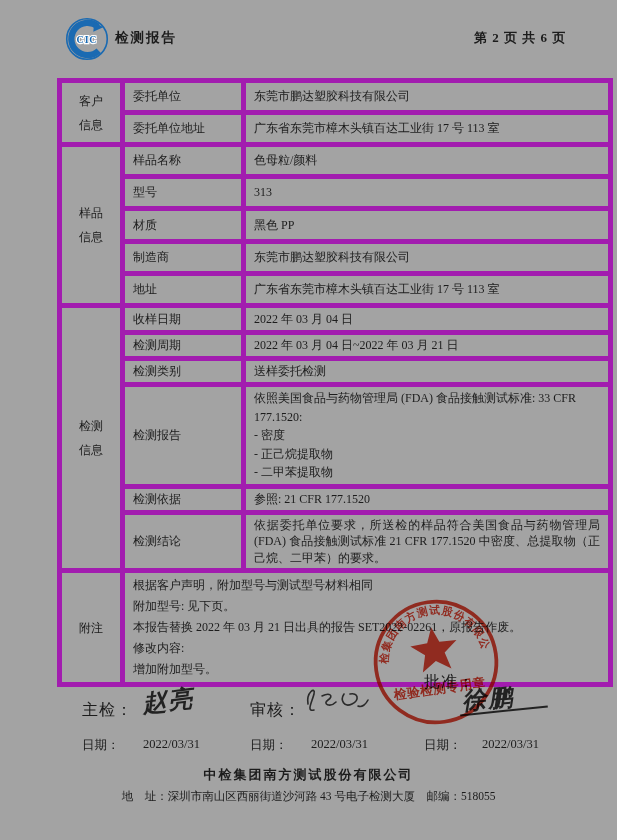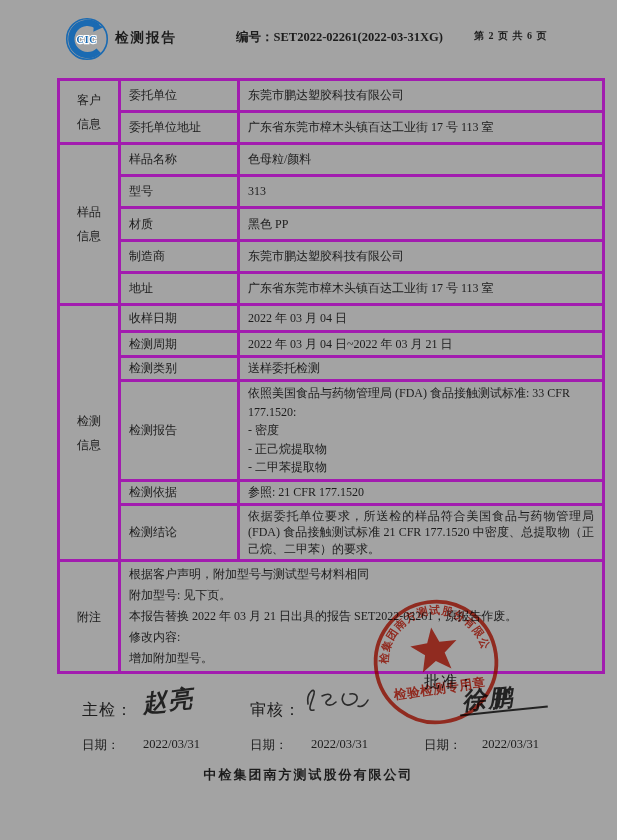--- a/index.html
+++ b/index.html
@@ -5,28 +5,28 @@
   html,body{margin:0;padding:0;background:#888;}
   .page{
     position:relative;width:617px;height:840px;background:#a3a3a3;
     font-family:"Liberation Serif","DejaVu Serif",serif;color:#1c1c1c;
     margin:0 auto;overflow:hidden;
   }
   
   .hdr-logo{position:absolute;left:60px;top:15px;width:54px;height:48px;}
   .hdr-title{position:absolute;left:115px;top:29px;font-size:13.5px;font-weight:bold;letter-spacing:2px;}
   .hdr-no{position:absolute;left:236px;top:29px;font-size:12.5px;font-weight:bold;}
-  .hdr-page{position:absolute;left:474px;top:29px;font-size:10px;font-weight:bold;letter-spacing:1px;}
+  .hdr-page{position:absolute;left:474px;top:29px;font-size:13px;font-weight:bold;letter-spacing:1px;}
   
   table.rpt{
     position:absolute;left:57px;top:78px;width:506px;
     border-collapse:collapse;table-layout:fixed;
   }
   table.rpt td{
-    border:3px solid #a21caf;font-size:12px;vertical-align:middle;
+    border:5px solid #a21caf;font-size:12px;vertical-align:middle;
     padding:2px 8px;overflow:hidden;
   }
   td.sec{width:42px;text-align:center;white-space:pre-line;line-height:24px;padding:2px 4px;}
   td.lbl{width:100px;padding-left:12px;}
   td.val{width:346px;padding-left:12px;}
   tr.h32{height:32px;} tr.h33{height:33px;}
   tr.h27{height:27px;} tr.h25{height:25px;} tr.h23{height:23px;} tr.h22{height:22px;}
   td.multi{white-space:pre-line;line-height:18.5px;padding-top:5px;padding-bottom:5px;vertical-align:top;}
   td.concl{line-height:16.5px;text-align:justify;padding-right:8px;}
   tr.hproj{height:95px;} tr.hconcl{height:50px;} tr.hnotes{height:105px;}
@@ -55,21 +55,20 @@
 
 <div class="page">
 
   <svg class="hdr-logo" viewBox="0 0 60 52">
     <circle cx="30" cy="26" r="22.5" fill="none" stroke="#1a6ab2" stroke-width="1.8"></circle>
     <path d="M42,12 A18,18 0 1 0 43,39" fill="none" stroke="#1a6ab2" stroke-width="7"></path>
     <path d="M38,7 L48,13 L37,18 Z" fill="#1a6ab2"></path>
     <text x="30" y="30" text-anchor="middle" font-size="11" font-weight="bold" font-family="Liberation Serif, serif" fill="#1a6ab2" stroke="#ffffff" stroke-width="2.5" paint-order="stroke" letter-spacing="1">CIC</text>
   </svg>
   <div class="hdr-title">检测报告</div>
-  <div class="hdr-no"><span>编号：</span><span>SET2022-02261(2022-03-31XG)</span></div>
   <div class="hdr-page">第 2 页 共 6 页</div>
 
   <table class="rpt">
 
     <tbody>
         <tr class="h32">
       <td class="sec" rowspan="2">客户
 信息</td>
       <td class="lbl">委托单位</td>
       <td class="val">东莞市鹏达塑胶科技有限公司</td>
@@ -169,14 +168,15 @@
       <path id="ringArc" d="M19,70 A51,51 0 1 1 121,70" fill="none"></path>
       <text font-size="11.5" fill="#e03220" font-weight="bold" letter-spacing="1" font-family="Liberation Serif, serif">
         <textPath href="#ringArc" startOffset="50%" text-anchor="middle">中检集团南方测试股份有限公司</textPath>
       </text>
       <polygon fill="#e03220" points="70,33 76.5,49.1 94.7,50 80.5,61.4 85.3,79 70,69 54.7,79 59.5,61.4 45.3,50 63.5,49.1"></polygon>
       <text x="70" y="103" text-anchor="middle" font-size="13.5" font-weight="bold" fill="#e03220" letter-spacing="0.5" font-family="Liberation Serif, serif">检验检测专用章</text>
     </g>
   </svg>
 
   <div class="ftr ftr-company">中检集团南方测试股份有限公司</div>
+  <div class="ftr ftr-addr">地　址：深圳市南山区西丽街道沙河路 43 号电子检测大厦　邮编：518055</div>
 
 </div>
 
 </body></html>

